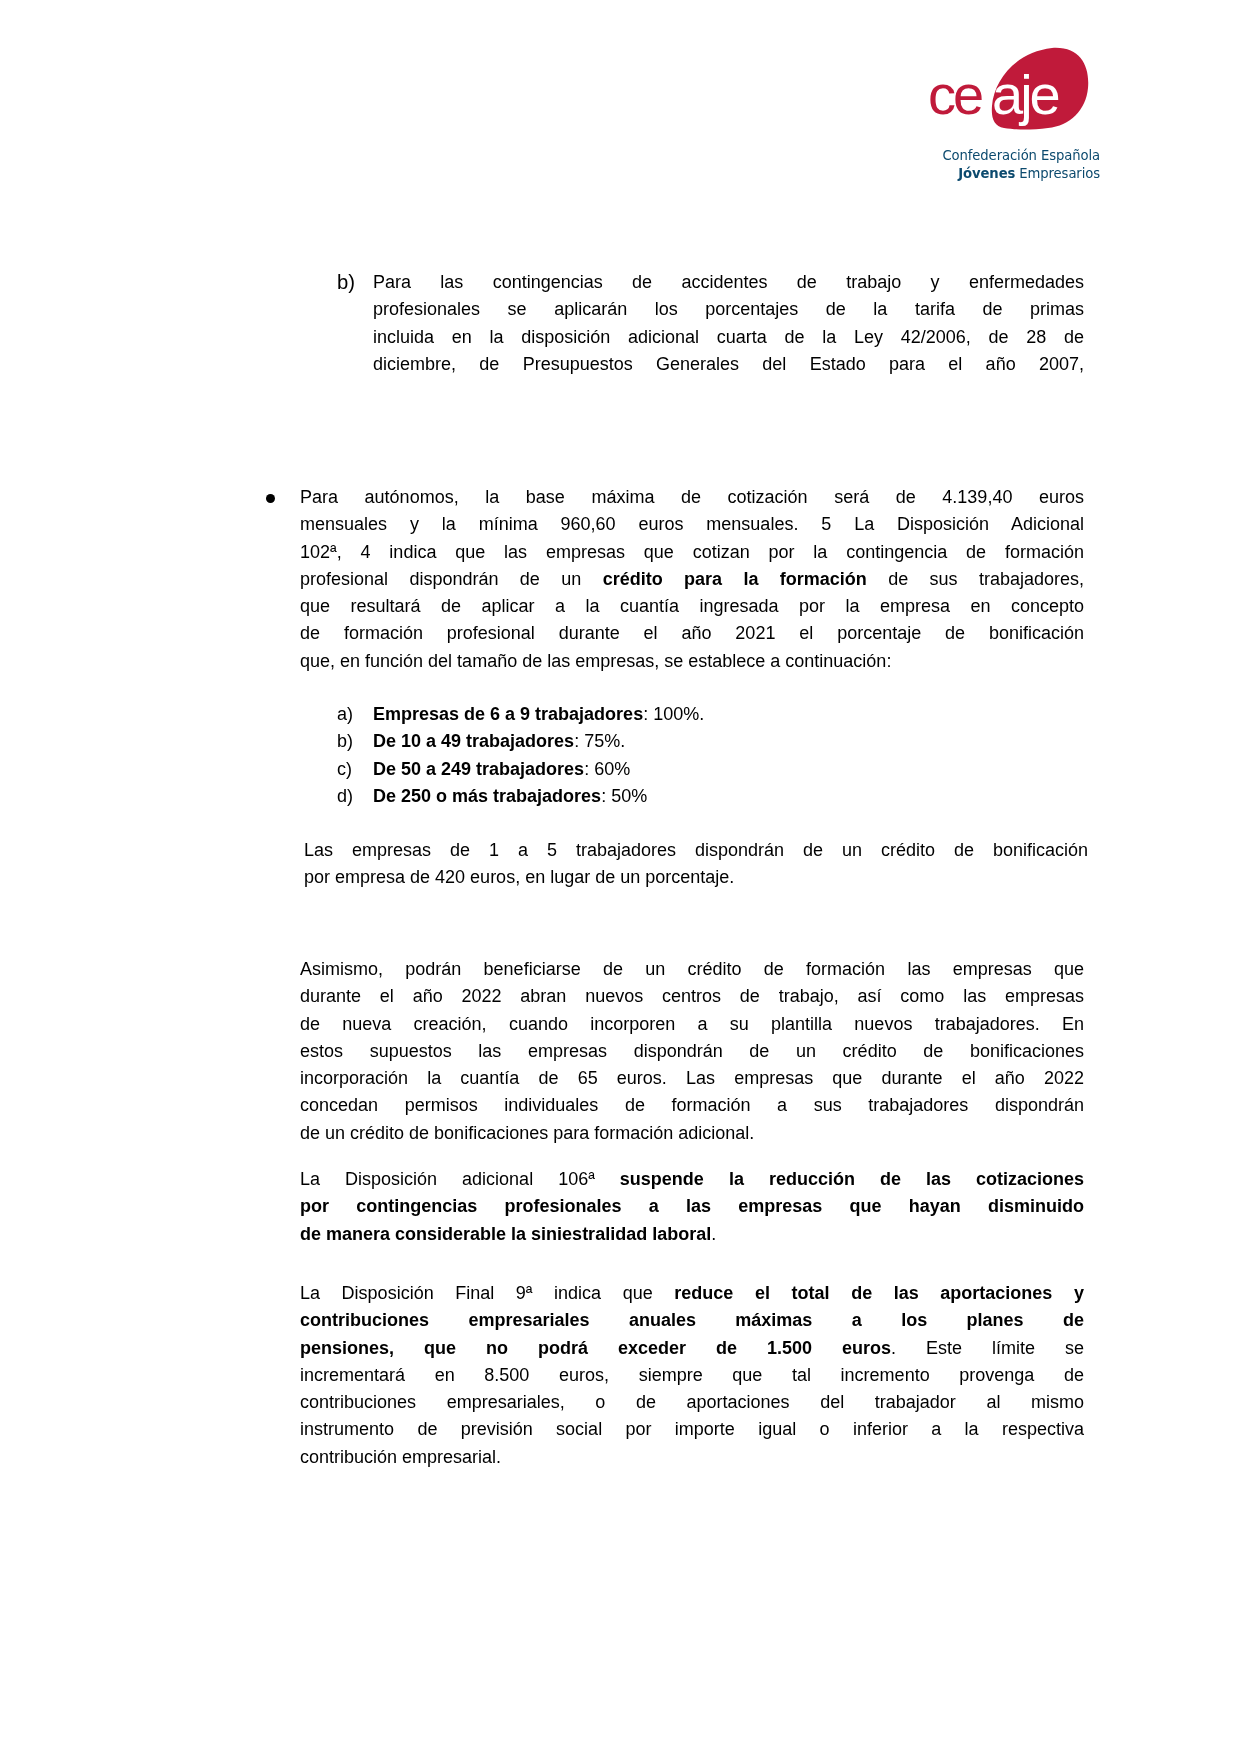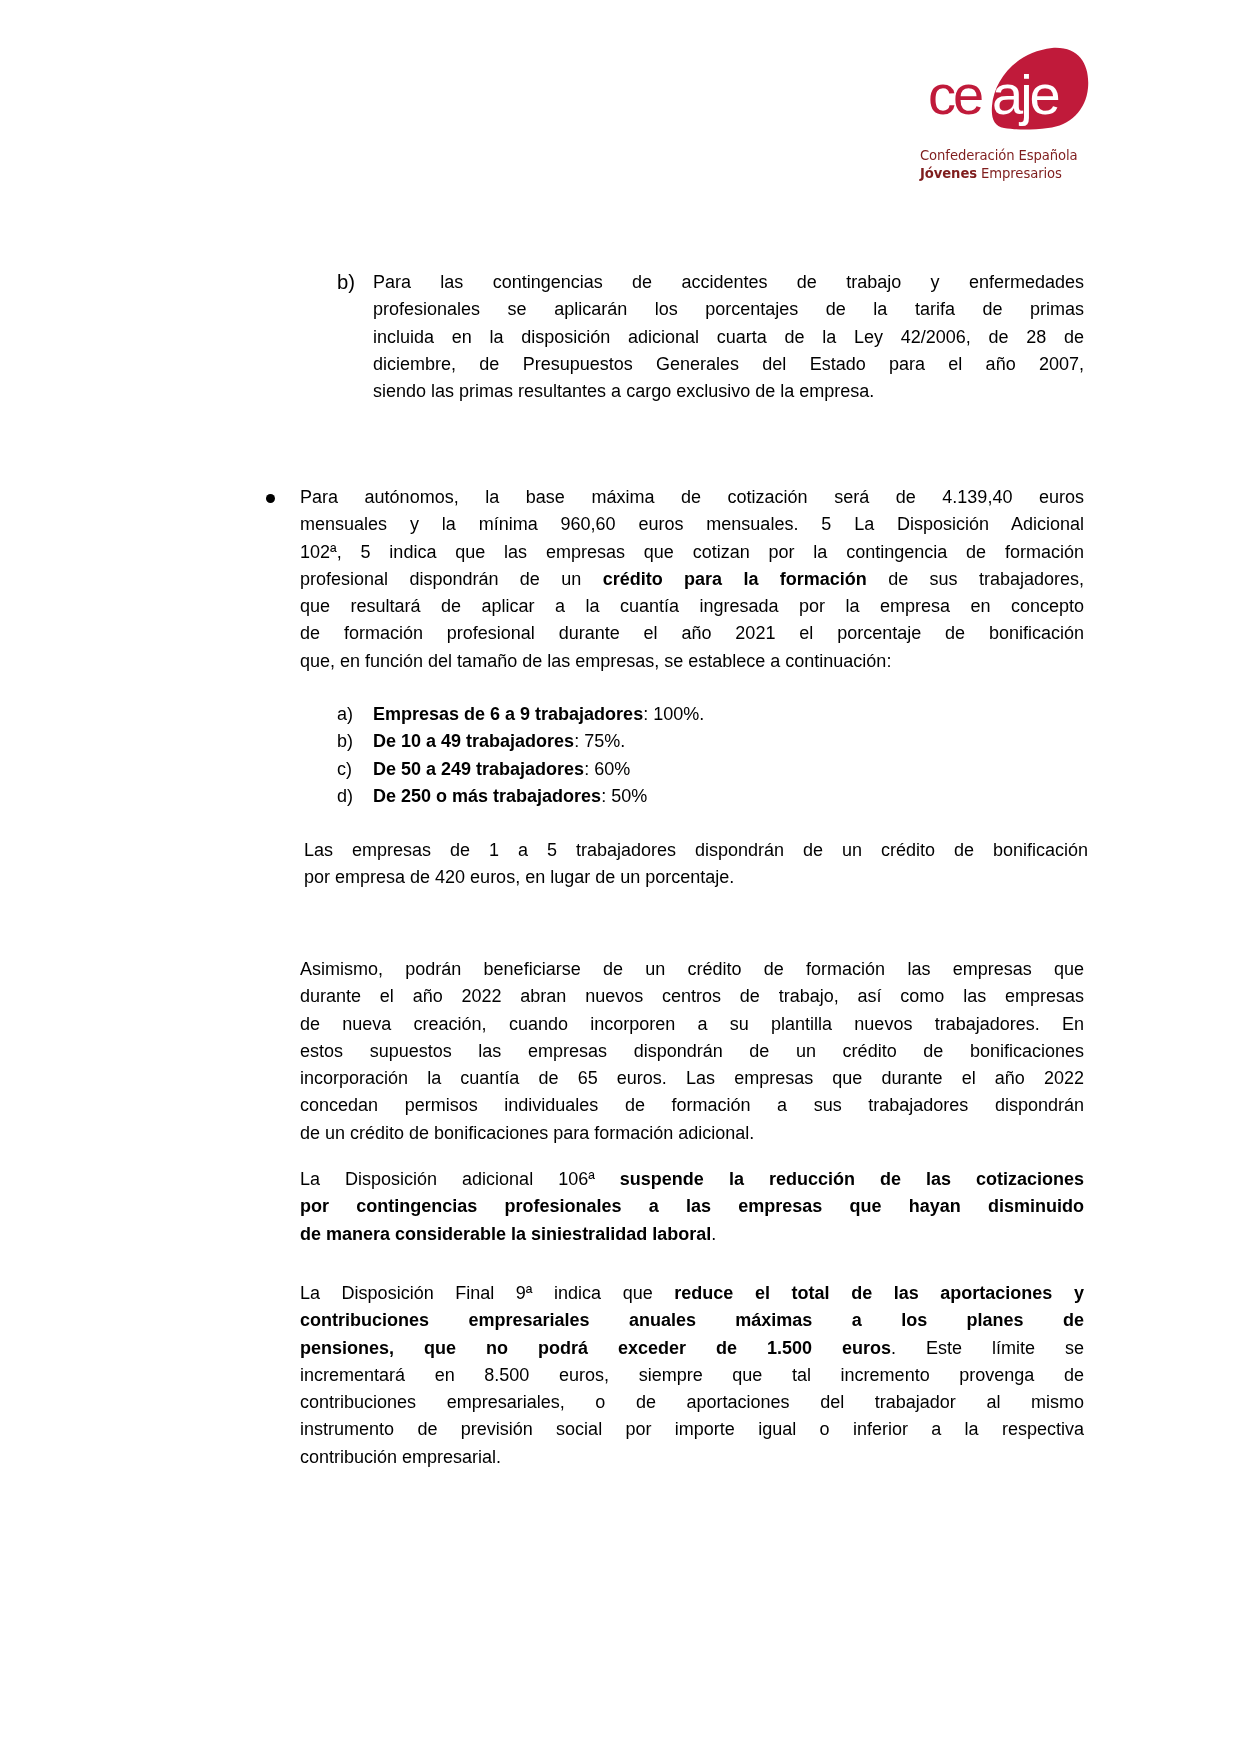--- a/index.html
+++ b/index.html
@@ -1,21 +1,21 @@
 <!DOCTYPE html>
 <html><head>
 <meta charset="utf-8">
 <style>
   html, body { margin: 0; padding: 0; background: #ffffff; }
   body { width: 1242px; height: 1755px; position: relative; overflow: hidden;
          font-family: "Liberation Sans", sans-serif; color: #000; }
   .logo { position: absolute; left: 920px; top: 44px; width: 180px; height: 140px; }
   .logo svg { display: block; }
-  .logo-sub { position: absolute; left: 0; width: 180px; text-align: left;
-              font-family: "DejaVu Sans", sans-serif; font-size: 13.2px; color: #7f1d1d; letter-spacing: -0.1px; white-space: nowrap; }
+  .logo-sub { position: absolute; left: 0; width: 180px; text-align: right;
+              font-family: "DejaVu Sans", sans-serif; font-size: 13.2px; color: #0c4a6e; letter-spacing: -0.1px; white-space: nowrap; }
   .logo-sub.l1 { top: 104px; }
   .logo-sub.l2 { top: 122px; }
   .logo-sub b { font-weight: bold; }
 
   .block { position: absolute; font-size: 18px; line-height: 27.3px; }
   .line { display: block; height: 27.3px; white-space: nowrap; overflow: visible; }
   .line.j { text-align: justify; text-align-last: justify; white-space: normal; }
   .line.l { text-align: left; }
   b { font-weight: bold; }
 
@@ -34,28 +34,27 @@
   <div class="logo-sub l1">Confederación Española</div>
   <div class="logo-sub l2"><b>Jóvenes</b><span> Empresarios</span></div>
 </div>
 
 <div class="marker" style="left:337px; top:269px;">b)</div>
 <div class="block" style="left:373px; top:269px; width:711px;">
     <div class="line j"><span>Para las contingencias de accidentes de trabajo y enfermedades</span></div>
     <div class="line j"><span>profesionales se aplicarán los porcentajes de la tarifa de primas</span></div>
     <div class="line j"><span>incluida en la disposición adicional cuarta de la Ley 42/2006, de 28 de</span></div>
     <div class="line j"><span>diciembre, de Presupuestos Generales del Estado para el año 2007,</span></div>
-    <div class="line l"><span>siendo las primas resultantes a cargo exclusivo de la empresa.</span></div>
   </div>
 
 <div class="bullet-dot" style="left:266px; top:494px;"></div>
 <div class="block" style="left:300px; top:484px; width:784px;">
     <div class="line j"><span>Para autónomos, la base máxima de cotización será de 4.139,40 euros</span></div>
     <div class="line j"><span>mensuales y la mínima 960,60 euros mensuales. 5 La Disposición Adicional</span></div>
-    <div class="line j"><span>102ª, 5 indica que las empresas que cotizan por la contingencia de formación</span></div>
+    <div class="line j"><span>102ª, 4 indica que las empresas que cotizan por la contingencia de formación</span></div>
     <div class="line j"><span>profesional dispondrán de un </span><b>crédito para la formación</b><span> de sus trabajadores,</span></div>
     <div class="line j"><span>que resultará de aplicar a la cuantía ingresada por la empresa en concepto</span></div>
     <div class="line j"><span>de formación profesional durante el año 2021 el porcentaje de bonificación</span></div>
     <div class="line l"><span>que, en función del tamaño de las empresas, se establece a continuación:</span></div>
   </div>
 
 <div class="block" style="left:337px; top:701px; width:600px;">
   <div class="line">
     <span style="display:inline-block;width:36px">a)</span><b>Empresas de 6 a 9 trabajadores</b><span>: 100%.</span>
   </div>

